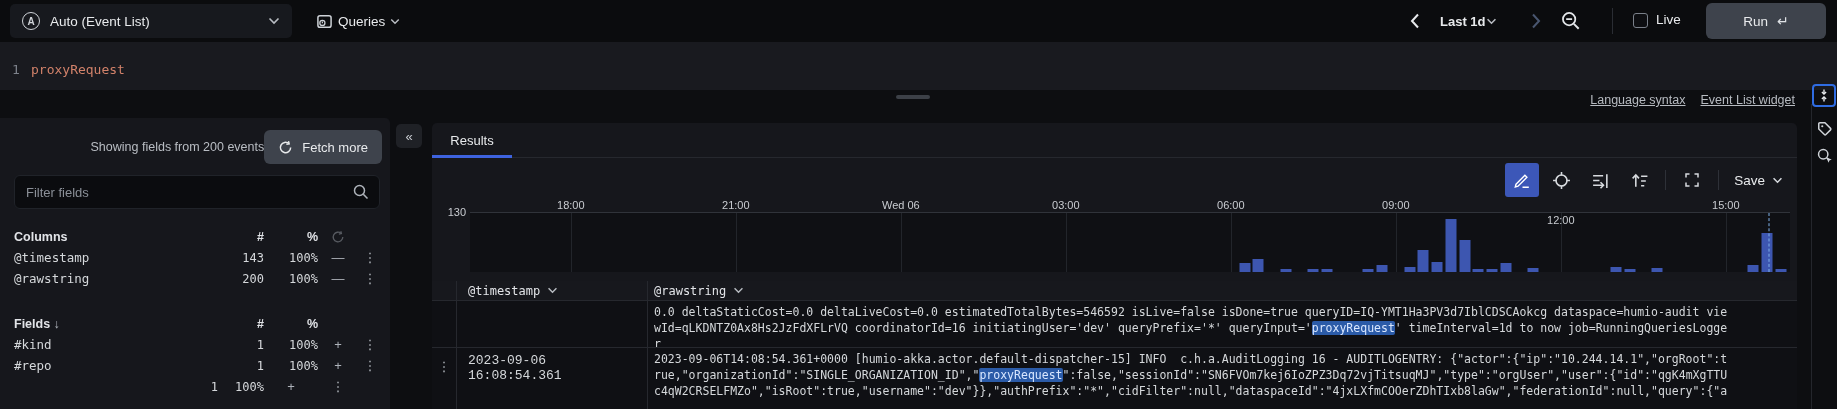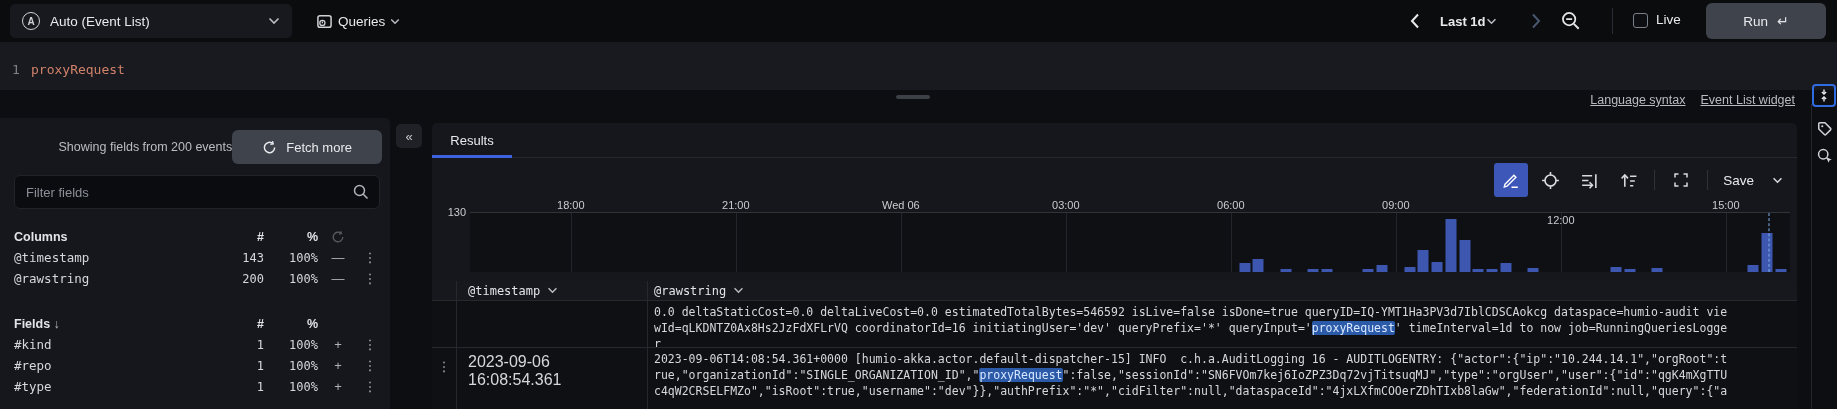--- a/index.html
+++ b/index.html
@@ -49,21 +49,21 @@
   .drag-handle{position:absolute;left:896px;top:5px;width:34px;height:4px;border-radius:2px;background:#3c4047;cursor:row-resize}
   .strip-links{position:absolute;right:42px;top:3px;display:flex;gap:15px}
   .strip-links a{font-size:12.5px;color:#b7bbc1;text-decoration:underline;cursor:pointer}
 
   
   .sidebar{position:absolute;left:0;top:118px;width:390px;height:291px;background:var(--panel);
     border-top-right-radius:5px;padding:12px 8px 0 14px;overflow:hidden}
   .sb-head{display:flex;align-items:center;justify-content:flex-end;margin-bottom:11px}
   .sb-summary{font-size:12.5px;color:#b9bdc3}
   .fetch-btn{background:var(--btn-gray);border-radius:6px;height:34px;display:flex;align-items:center;
-    gap:9px;padding:0 30px;font-size:13px;cursor:pointer;margin-right:0px}
+    gap:9px;padding:0 14px;font-size:13px;cursor:pointer;margin-right:0px}
   .filter-wrap{position:relative;margin-right:2px}
   .filter-input{width:100%;height:34px;background:#0b0c0f;border:1px solid #202329;border-radius:6px;
     color:#d5d8db;font-size:13px;padding:0 34px 0 11px;outline:none}
   .filter-input::placeholder{color:#8b9098}
   .filter-search{position:absolute;right:10px;top:8px}
   .sb-grid{display:grid;grid-template-columns:1fr 46px 54px 40px 24px;align-items:center}
   .sec-head{margin-top:17px;height:21px;font-size:12.5px;font-weight:bold;color:#e2e4e8}
   .sec-head .num,.sec-head .pct{text-align:right}
   .sb-row{height:21px;font-size:12px;color:var(--mono-txt)}
   .sb-row .fname{font-family:"DejaVu Sans Mono",monospace;font-size:12.5px}
@@ -80,21 +80,21 @@
   .results{position:absolute;left:432px;top:123px;width:1365px;height:286px;background:var(--panel);
     border-top-left-radius:5px;border-top-right-radius:5px;overflow:hidden}
   .tabs{position:relative;height:35px;border-bottom:1px solid var(--border)}
   .tab{position:absolute;left:0;top:0;width:80px;height:35px;display:flex;align-items:center;
     justify-content:center;font-size:13px;cursor:pointer}
   .tab-underline{position:absolute;left:0;top:32px;width:80px;height:3px;background:var(--accent)}
   .toolbar{position:absolute;top:37px;right:8px;height:40px;display:flex;align-items:center;gap:5px}
   .tb-btn{width:34px;height:34px;display:flex;align-items:center;justify-content:center;cursor:pointer;border-radius:3px}
   .tb-btn.active{background:var(--icon-active)}
   .tb-div{width:1px;height:20px;background:#2e3138;margin:0 4px}
-  .save-btn{display:flex;align-items:center;gap:18px;font-size:13.5px;padding:0 6px;cursor:pointer}
+  .save-btn{display:flex;align-items:center;gap:7px;font-size:13.5px;padding:0 6px;cursor:pointer}
 
   
   .chart{position:absolute;left:0;top:77px;width:100%;height:72px}
   .ylab{position:absolute;left:6px;top:6px;width:28px;text-align:right;font-size:11px;color:#c9ccd1}
   .plot{position:absolute;left:38px;right:7px;top:12px;bottom:0;border-top:1px solid #30333a;background:var(--panel-dark);cursor:crosshair}
   .xtick-label{position:absolute;top:-14px;transform:translateX(-50%);font-size:11px;color:#c9ccd1;white-space:nowrap}
   .gridline{position:absolute;top:0;bottom:0;width:1px;background:var(--border-soft)}
   .bar{position:absolute;bottom:0;width:11px;background:var(--bar);transform:translateX(-50%)}
   .cursor-line{position:absolute;top:0;bottom:0;width:0;border-left:1.5px dashed #7fb0e8;transform:translateX(-50%)}
 
@@ -102,22 +102,22 @@
   .table{position:absolute;left:0;right:0;top:158px;bottom:0;background:var(--panel-dark);display:flex;flex-direction:column}
   .thead{height:20px;display:flex;background:var(--thead);border-bottom:1px solid var(--border);
     font-family:"DejaVu Sans Mono",monospace;font-size:12px;color:#e2e4e8;flex:none}
   .cg{width:24px;flex:none}
   .cts{width:191px;flex:none;border-left:1px solid var(--border);display:flex;align-items:center;gap:7px;padding-left:11px}
   .craw{flex:1;border-left:1px solid var(--border);display:flex;align-items:center;gap:7px;padding-left:6px;overflow:hidden}
   .hdr-chev{cursor:pointer;display:flex;align-items:center}
   .trow{display:flex;border-bottom:1px solid var(--border);overflow:hidden}
   .trow:last-child{border-bottom:none;flex:1}
   .trow .cg{padding-top:9px;text-align:center}
-  .trow .cts{align-items:flex-start;padding-top:5px;font-family:Liberation Sans, sans-serif;
-    font-size:16px;color:var(--mono-txt);display:block}
+  .trow .cts{align-items:flex-start;padding-top:5px;font-family:Liberation Mono, monospace;
+    font-size:13px;color:var(--mono-txt);display:block}
   .trow .craw{display:block;padding:3px 4px 0 6px}
   .logline{font-family:"DejaVu Sans Mono",monospace;font-size:11.5px;line-height:16px;color:var(--mono-txt);white-space:pre}
   .logline .hl{background:var(--hl);color:#d9e7ff;border-radius:2px}
 
   
   .rail-border{position:absolute;left:1811px;top:104px;bottom:0;width:0;border-left:1px solid #24262c}
   .rail-btn{position:absolute;display:flex;align-items:center;justify-content:center;cursor:pointer}
   .rail-collapse{left:1812px;top:84px;width:24px;height:23px;border:2px solid var(--rail-blue);border-radius:4px}
 </style>
 </head>
@@ -254,21 +254,20 @@
         <span class="kebab">⋮</span>
       </div>
       <div class="sb-grid sb-row">
         <span class="fname">#repo</span>
         <span class="num">1</span>
         <span class="pct">100%</span>
         <span class="act">+</span>
         <span class="kebab">⋮</span>
       </div>
       <div class="sb-grid sb-row">
-        <span class="fname">#type</span>
         <span class="num">1</span>
         <span class="pct">100%</span>
         <span class="act">+</span>
         <span class="kebab">⋮</span>
       </div>
     </div>
 </div>
 
 <div class="collapse-btn">
   <span>«</span>

